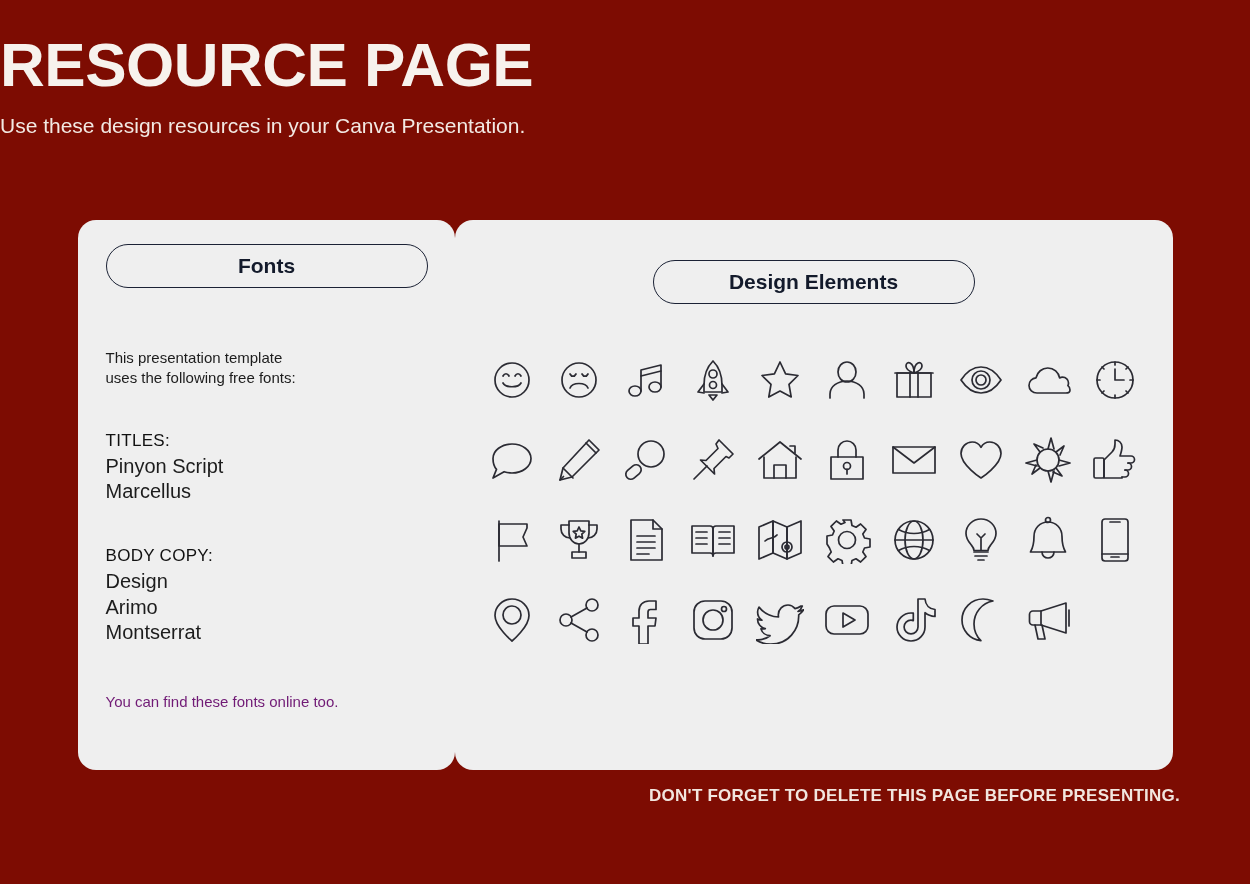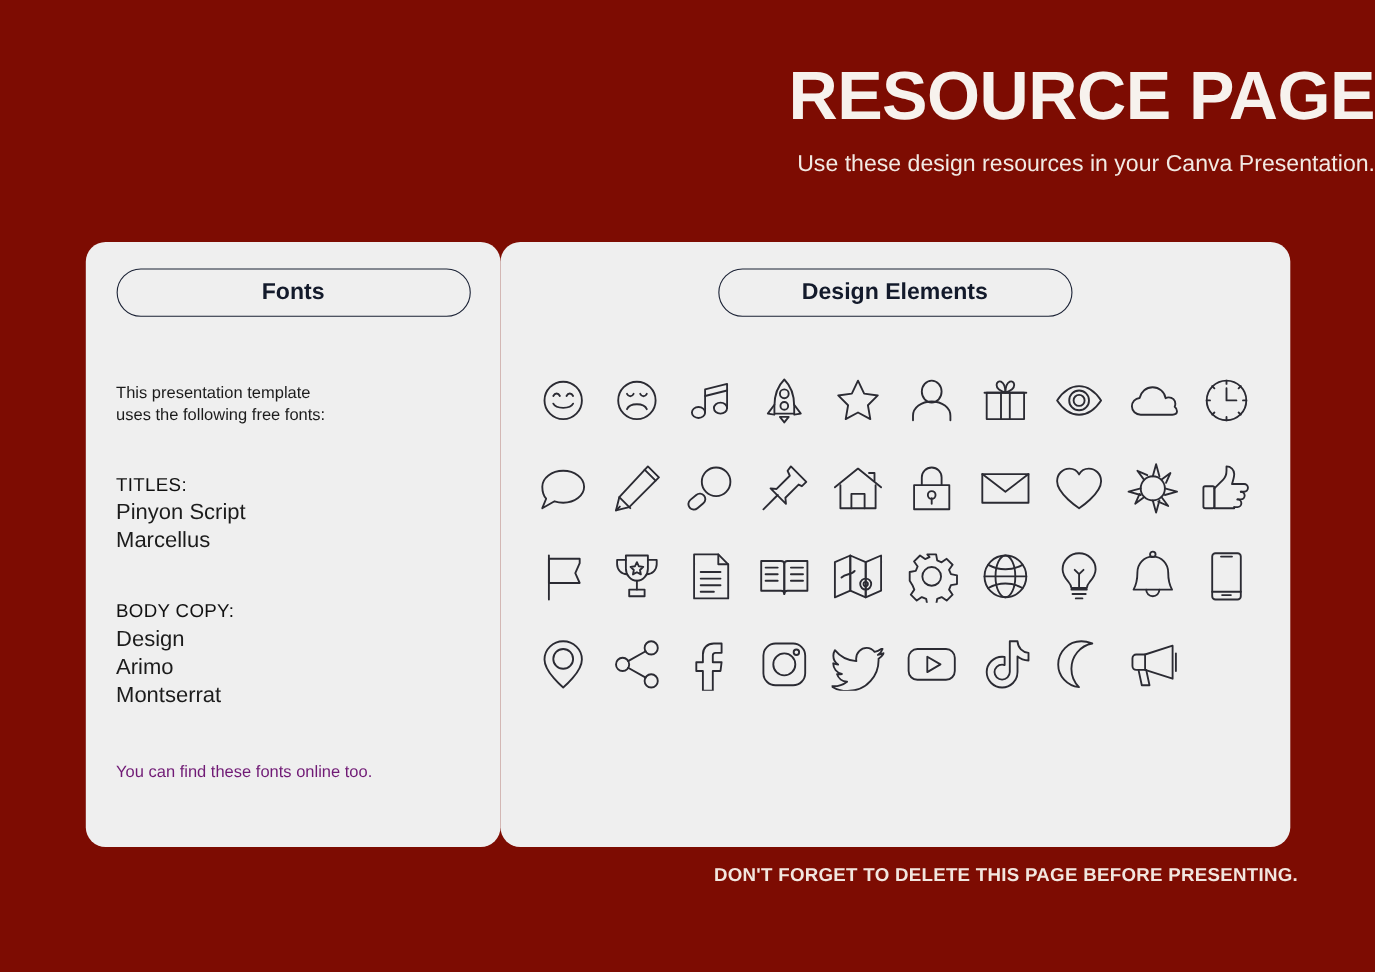--- a/index.html
+++ b/index.html
@@ -4,22 +4,22 @@
 <style>
   html,body{margin:0;padding:0;}
   body{
     width:1250px;height:884px;
     background:#7d0c02;
     font-family:"Liberation Sans", sans-serif;
     overflow:hidden;
     position:relative;
   }
   .header{
-    text-align:right;
-    padding-top:57px;
+    text-align:left;
+    padding-top:34px;
   }
   .page-title{
     color:#f7f2ed;
     font-size:62px;
     font-weight:bold;
     letter-spacing:-0.5px;
     line-height:1.0;
     margin:0;
   }
   .page-subtitle{
@@ -40,21 +40,21 @@
     background:#efefef;
     border-radius:18px;
     box-sizing:border-box;
   }
   .panel-fonts{
     width:377px;height:550px;
     padding:24px 28px 0 28px;
   }
   .panel-elements{
     width:718px;height:550px;
-    padding:24px 24px 0 24px;
+    padding:40px 24px 0 24px;
   }
 
   .pill{
     border:1.6px solid #1b2235;
     border-radius:22px;
     height:44px;
     display:flex;
     align-items:center;
     justify-content:center;
     color:#131a2b;

